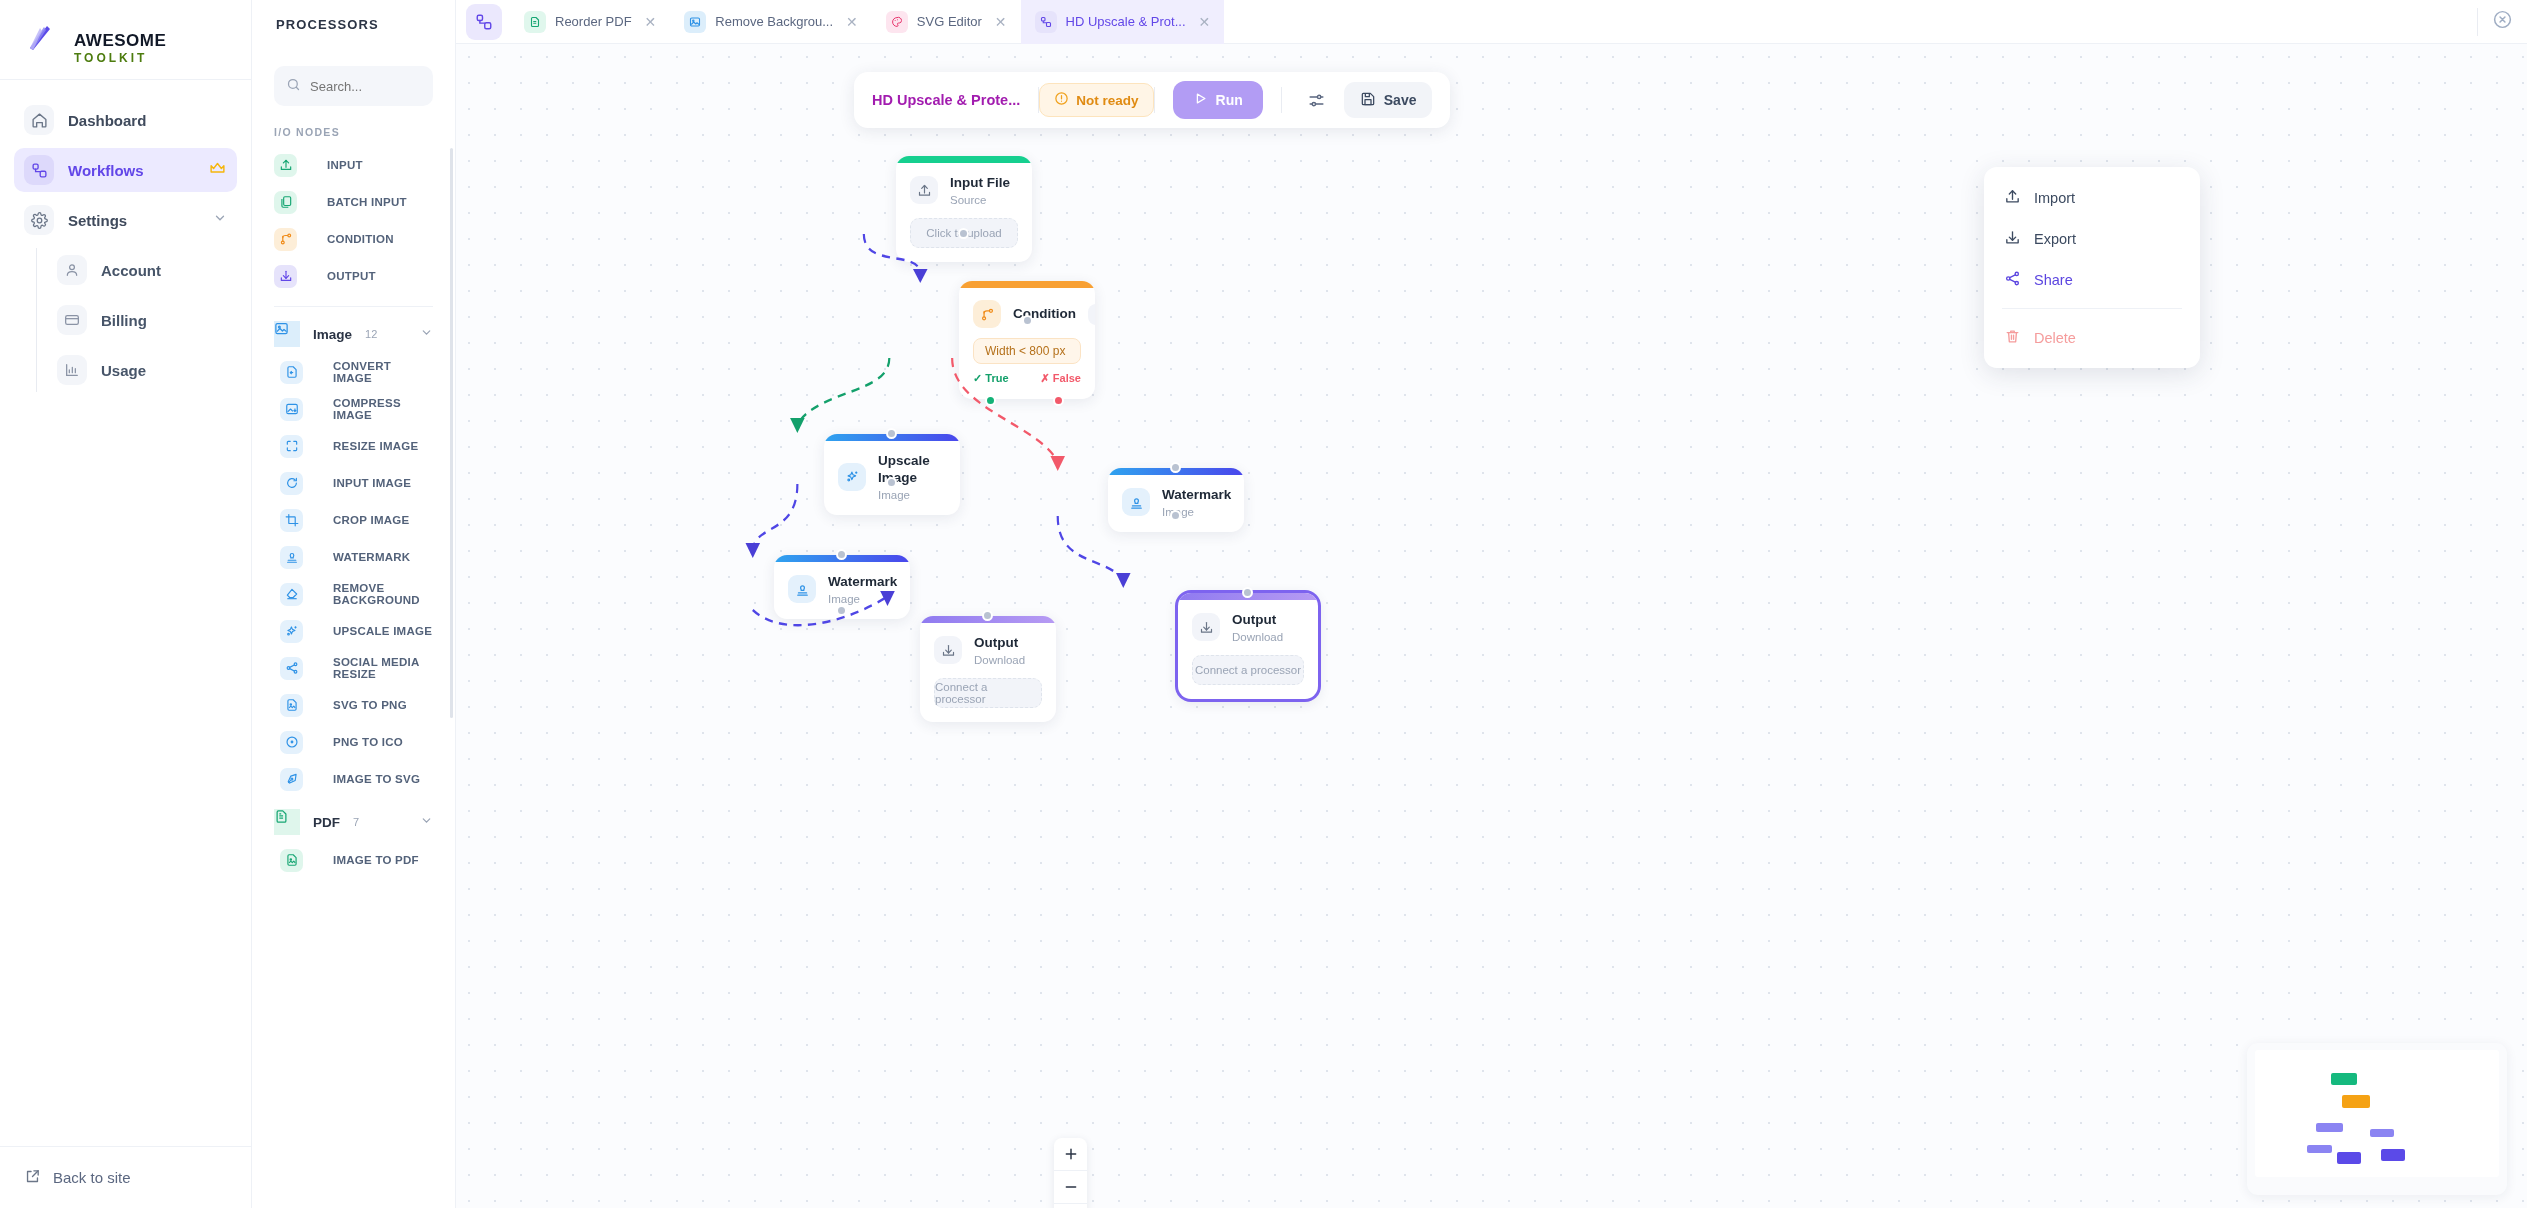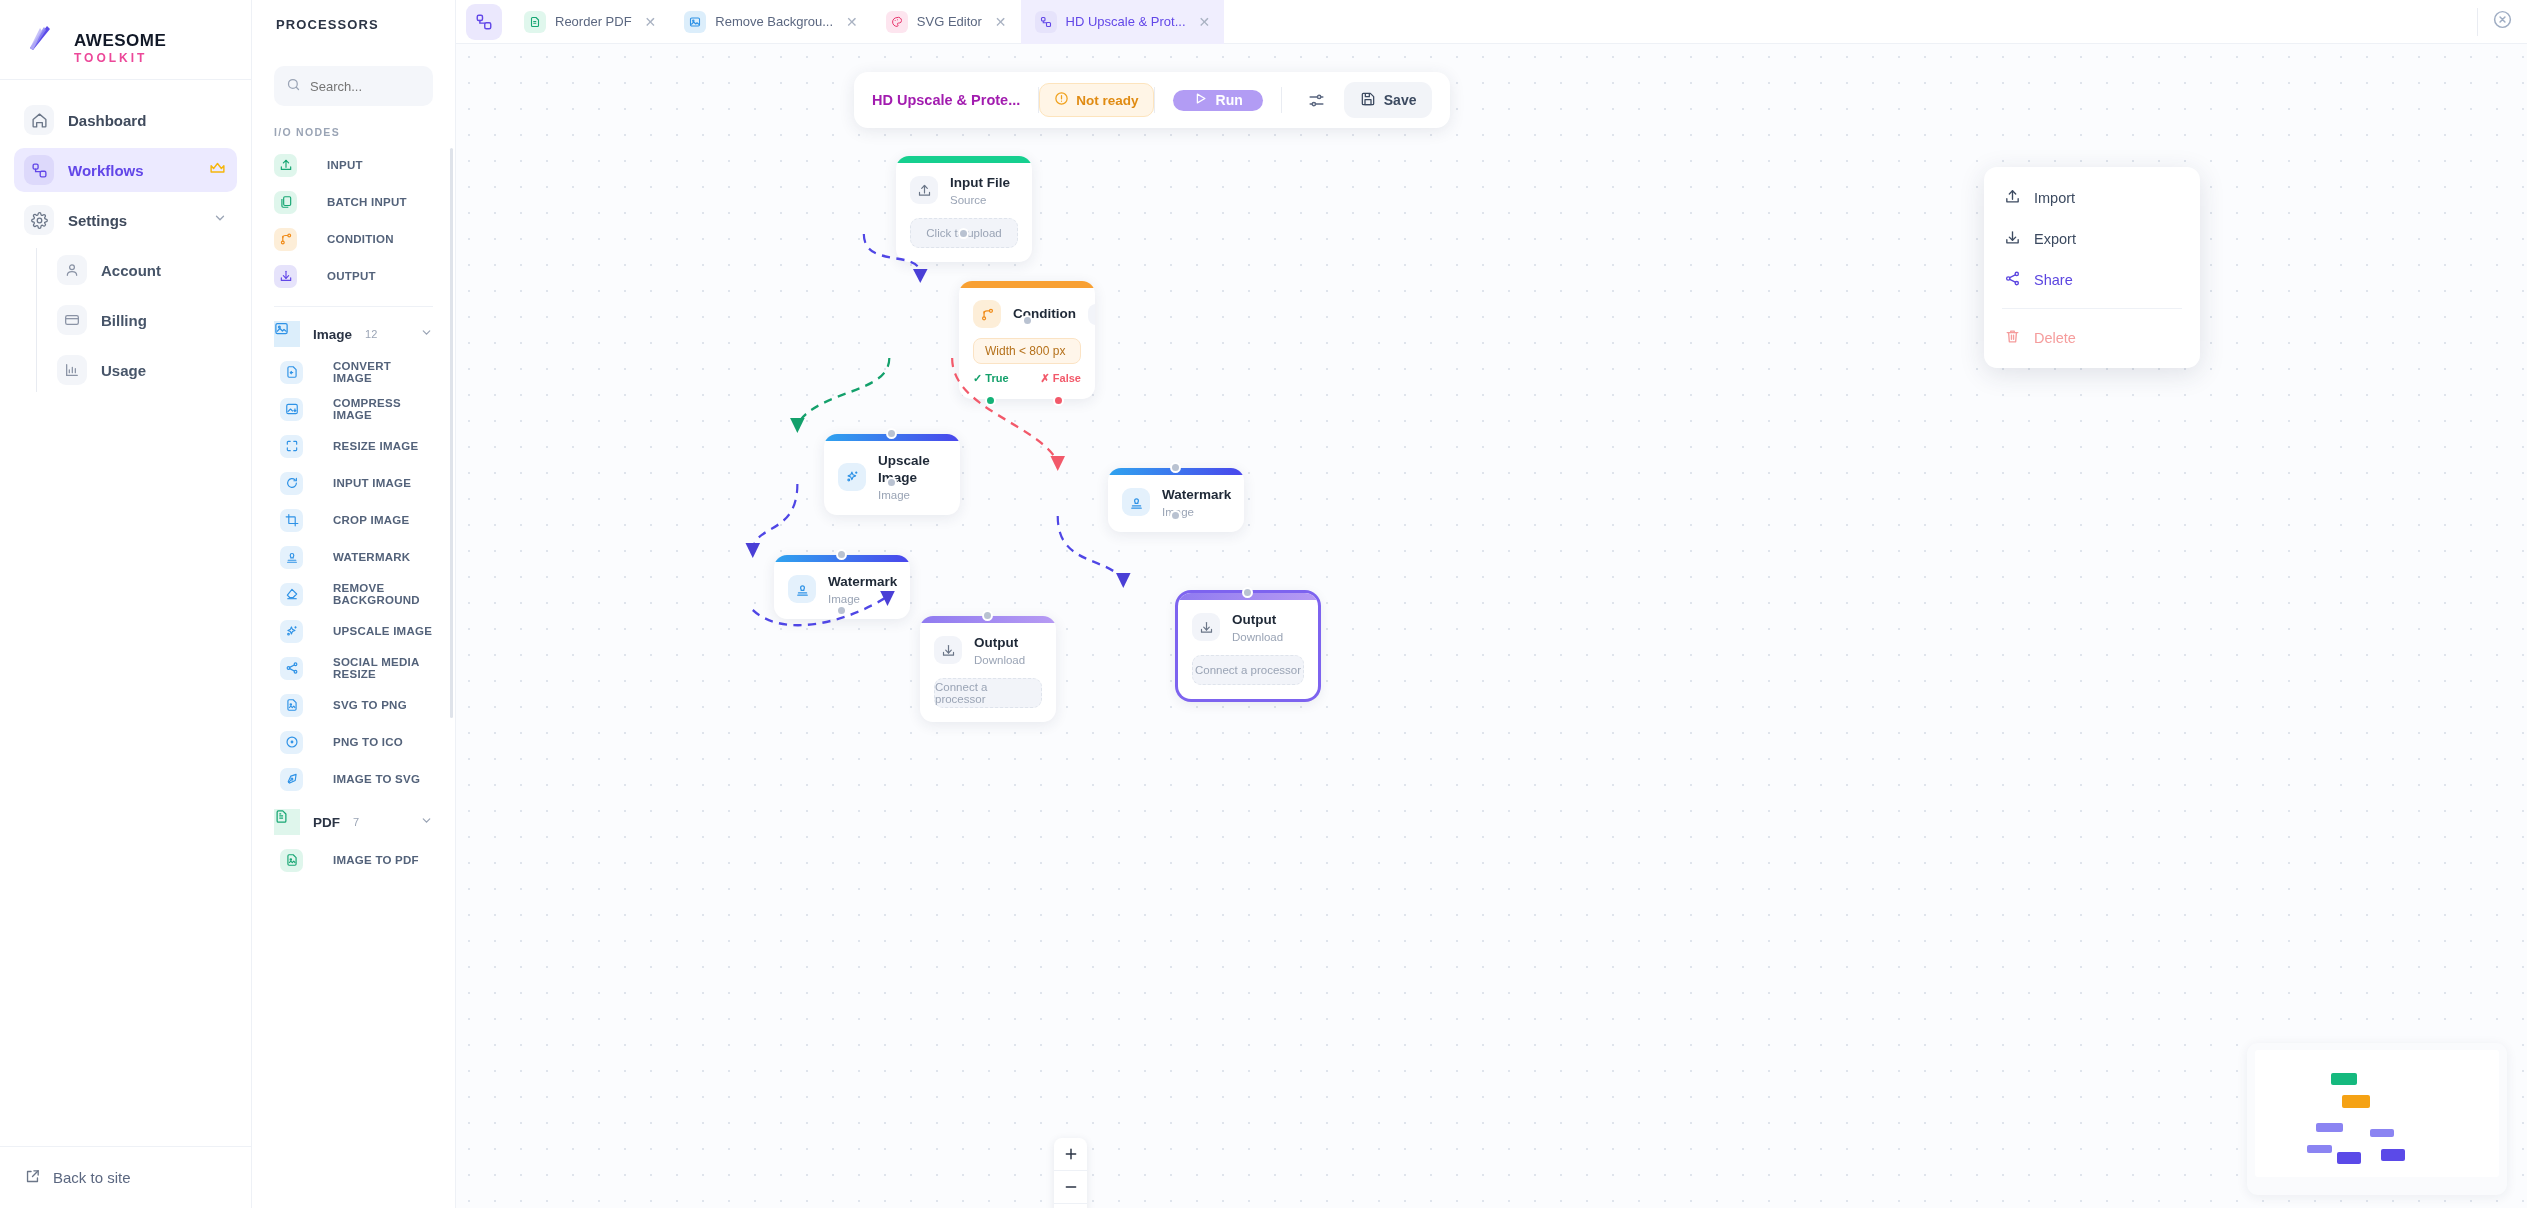--- a/index.html
+++ b/index.html
@@ -13,21 +13,21 @@
   .app { display:flex; width:2527px; height:1208px; position:relative; }
 
   
   .leftnav { width:252px; height:1208px; background:#fff; border-right:1px solid #eef1f6;
              display:flex; flex-direction:column; flex:0 0 252px; }
   .brand { height:80px; display:flex; align-items:center; gap:12px; padding:0 24px;
            border-bottom:1px solid #eef1f6; }
   .brand-mark { width:38px; height:38px; position:relative; flex:0 0 38px; }
   .brand-text { line-height:1;margin-top:16px; }
   .brand-title { font-size:17px; font-weight:bold; letter-spacing:.5px; color:#111827; }
-  .brand-sub { font-size:12px; font-weight:bold; letter-spacing:3px; color:#ec4899; margin-top:3px;}
+  .brand-sub { font-size:12px; font-weight:bold; letter-spacing:3px; color:#4d7c0f; margin-top:3px;}
 
   .navlist { padding:18px 14px 0 14px; }
   .navitem { display:flex; align-items:center; gap:14px; height:44px; padding:0 10px;
              border-radius:10px; cursor:pointer; margin-bottom:6px; position:relative; }
   .navitem .nibox { width:30px; height:30px; border-radius:9px; background:#f3f5f9;
              display:flex; align-items:center; justify-content:center; flex:0 0 30px;}
   .navitem .nilabel { font-size:15px; font-weight:bold; color:#3f4a5c; }
   .navitem.active { background:#eceaff; }
   .navitem.active .nibox { background:#ddd9fb; }
   .navitem.active .nilabel { color:#6247e8; }
@@ -94,21 +94,21 @@
   
   .toolbar { position:absolute; left:398px; top:28px; height:56px; background:#fff;
      border-radius:14px; box-shadow:0 3px 16px rgba(35,45,75,.10); display:flex;
      align-items:center; padding:0 18px; gap:0; z-index:25; }
   .tb-name { font-size:14.5px; font-weight:bold; color:#a21caf; padding-right:18px; }
   .tb-sep { width:1px; height:26px; background:#e9ecf2; }
   .tb-status { display:flex; align-items:center; gap:7px; background:#fff5e6; color:#e08b12;
      border:1px solid #fde4bd; border-radius:10px; height:34px; padding:0 14px;
      font-size:13.5px; font-weight:bold; margin:0 0; }
   .tb-run { display:flex; align-items:center; gap:8px; background:#b29cf4; color:#fff;
-     border-radius:12px; height:21px; padding:0 20px; font-size:14px; font-weight:bold;
+     border-radius:12px; height:38px; padding:0 20px; font-size:14px; font-weight:bold;
      margin:0 18px; cursor:pointer; }
   .tb-icbtn { width:34px; height:34px; display:flex; align-items:center; justify-content:center;
      margin:0 10px 0 18px; cursor:pointer; }
   .tb-save { display:flex; align-items:center; gap:8px; background:#f2f4f8; color:#3c4a60;
      border-radius:11px; height:36px; padding:0 16px; font-size:14px; font-weight:bold; cursor:pointer;}
 
   
   .dropdown { position:absolute; left:1528px; top:123px; width:216px; background:#fff;
      border-radius:13px; box-shadow:0 6px 26px rgba(35,45,75,.13); padding:10px 0; z-index:40; }
   .dd-item { display:flex; align-items:center; gap:13px; height:41px; padding:0 20px;

